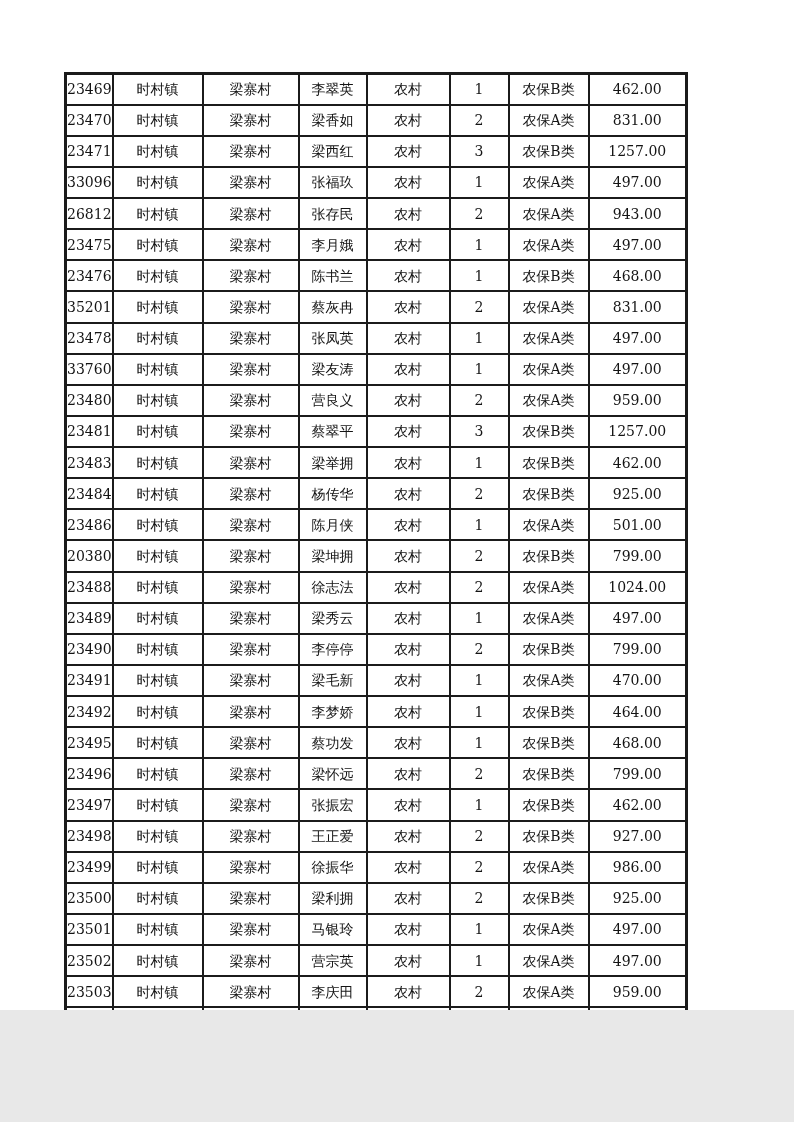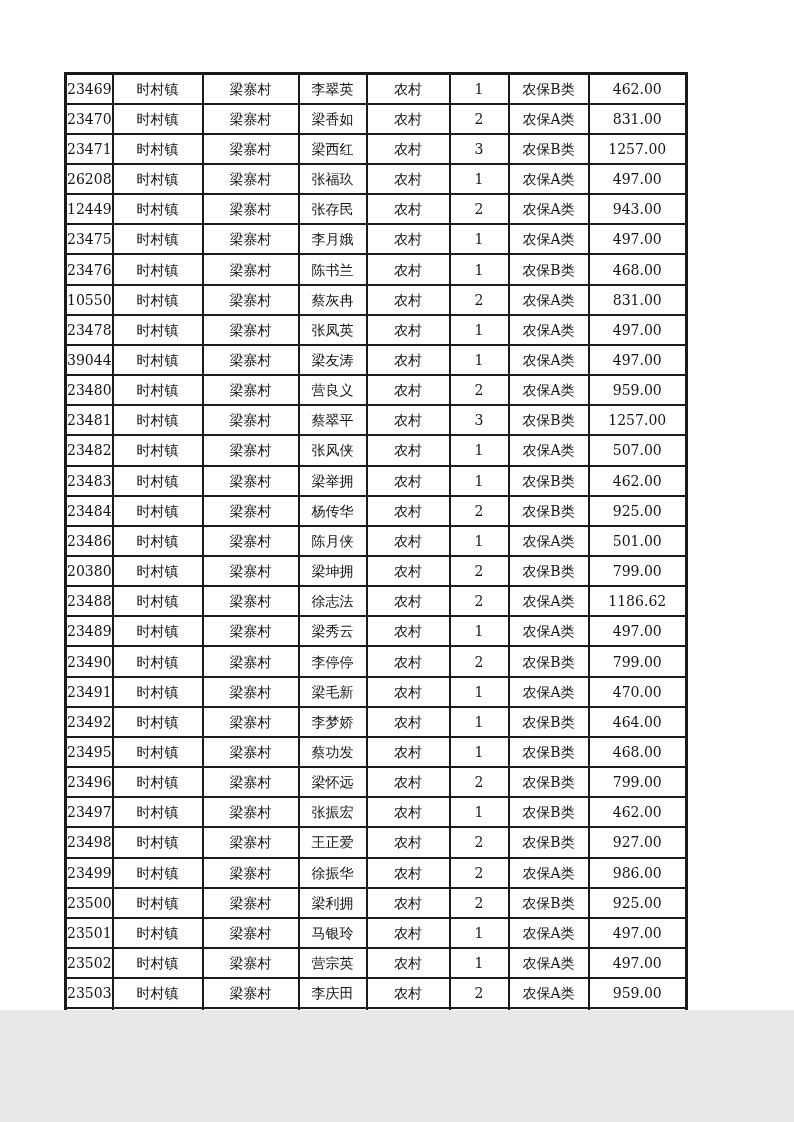--- a/index.html
+++ b/index.html
@@ -84,31 +84,31 @@
           <td>23471</td>
           <td>时村镇</td>
           <td>梁寨村</td>
           <td>梁西红</td>
           <td>农村</td>
           <td>3</td>
           <td>农保B类</td>
           <td>1257.00</td>
         </tr>
         <tr>
-          <td>26208</td>
+          <td>33096</td>
           <td>时村镇</td>
           <td>梁寨村</td>
           <td>张福玖</td>
           <td>农村</td>
           <td>1</td>
           <td>农保A类</td>
           <td>497.00</td>
         </tr>
         <tr>
-          <td>12449</td>
+          <td>26812</td>
           <td>时村镇</td>
           <td>梁寨村</td>
           <td>张存民</td>
           <td>农村</td>
           <td>2</td>
           <td>农保A类</td>
           <td>943.00</td>
         </tr>
         <tr>
           <td>23475</td>
@@ -124,41 +124,41 @@
           <td>23476</td>
           <td>时村镇</td>
           <td>梁寨村</td>
           <td>陈书兰</td>
           <td>农村</td>
           <td>1</td>
           <td>农保B类</td>
           <td>468.00</td>
         </tr>
         <tr>
-          <td>10550</td>
+          <td>35201</td>
           <td>时村镇</td>
           <td>梁寨村</td>
           <td>蔡灰冉</td>
           <td>农村</td>
           <td>2</td>
           <td>农保A类</td>
           <td>831.00</td>
         </tr>
         <tr>
           <td>23478</td>
           <td>时村镇</td>
           <td>梁寨村</td>
           <td>张凤英</td>
           <td>农村</td>
           <td>1</td>
           <td>农保A类</td>
           <td>497.00</td>
         </tr>
         <tr>
-          <td>39044</td>
+          <td>33760</td>
           <td>时村镇</td>
           <td>梁寨村</td>
           <td>梁友涛</td>
           <td>农村</td>
           <td>1</td>
           <td>农保A类</td>
           <td>497.00</td>
         </tr>
         <tr>
           <td>23480</td>
@@ -174,30 +174,20 @@
           <td>23481</td>
           <td>时村镇</td>
           <td>梁寨村</td>
           <td>蔡翠平</td>
           <td>农村</td>
           <td>3</td>
           <td>农保B类</td>
           <td>1257.00</td>
         </tr>
         <tr>
-          <td>23482</td>
-          <td>时村镇</td>
-          <td>梁寨村</td>
-          <td>张风侠</td>
-          <td>农村</td>
-          <td>1</td>
-          <td>农保A类</td>
-          <td>507.00</td>
-        </tr>
-        <tr>
           <td>23483</td>
           <td>时村镇</td>
           <td>梁寨村</td>
           <td>梁举拥</td>
           <td>农村</td>
           <td>1</td>
           <td>农保B类</td>
           <td>462.00</td>
         </tr>
         <tr>
@@ -231,21 +221,21 @@
           <td>799.00</td>
         </tr>
         <tr>
           <td>23488</td>
           <td>时村镇</td>
           <td>梁寨村</td>
           <td>徐志法</td>
           <td>农村</td>
           <td>2</td>
           <td>农保A类</td>
-          <td>1186.62</td>
+          <td>1024.00</td>
         </tr>
         <tr>
           <td>23489</td>
           <td>时村镇</td>
           <td>梁寨村</td>
           <td>梁秀云</td>
           <td>农村</td>
           <td>1</td>
           <td>农保A类</td>
           <td>497.00</td>

